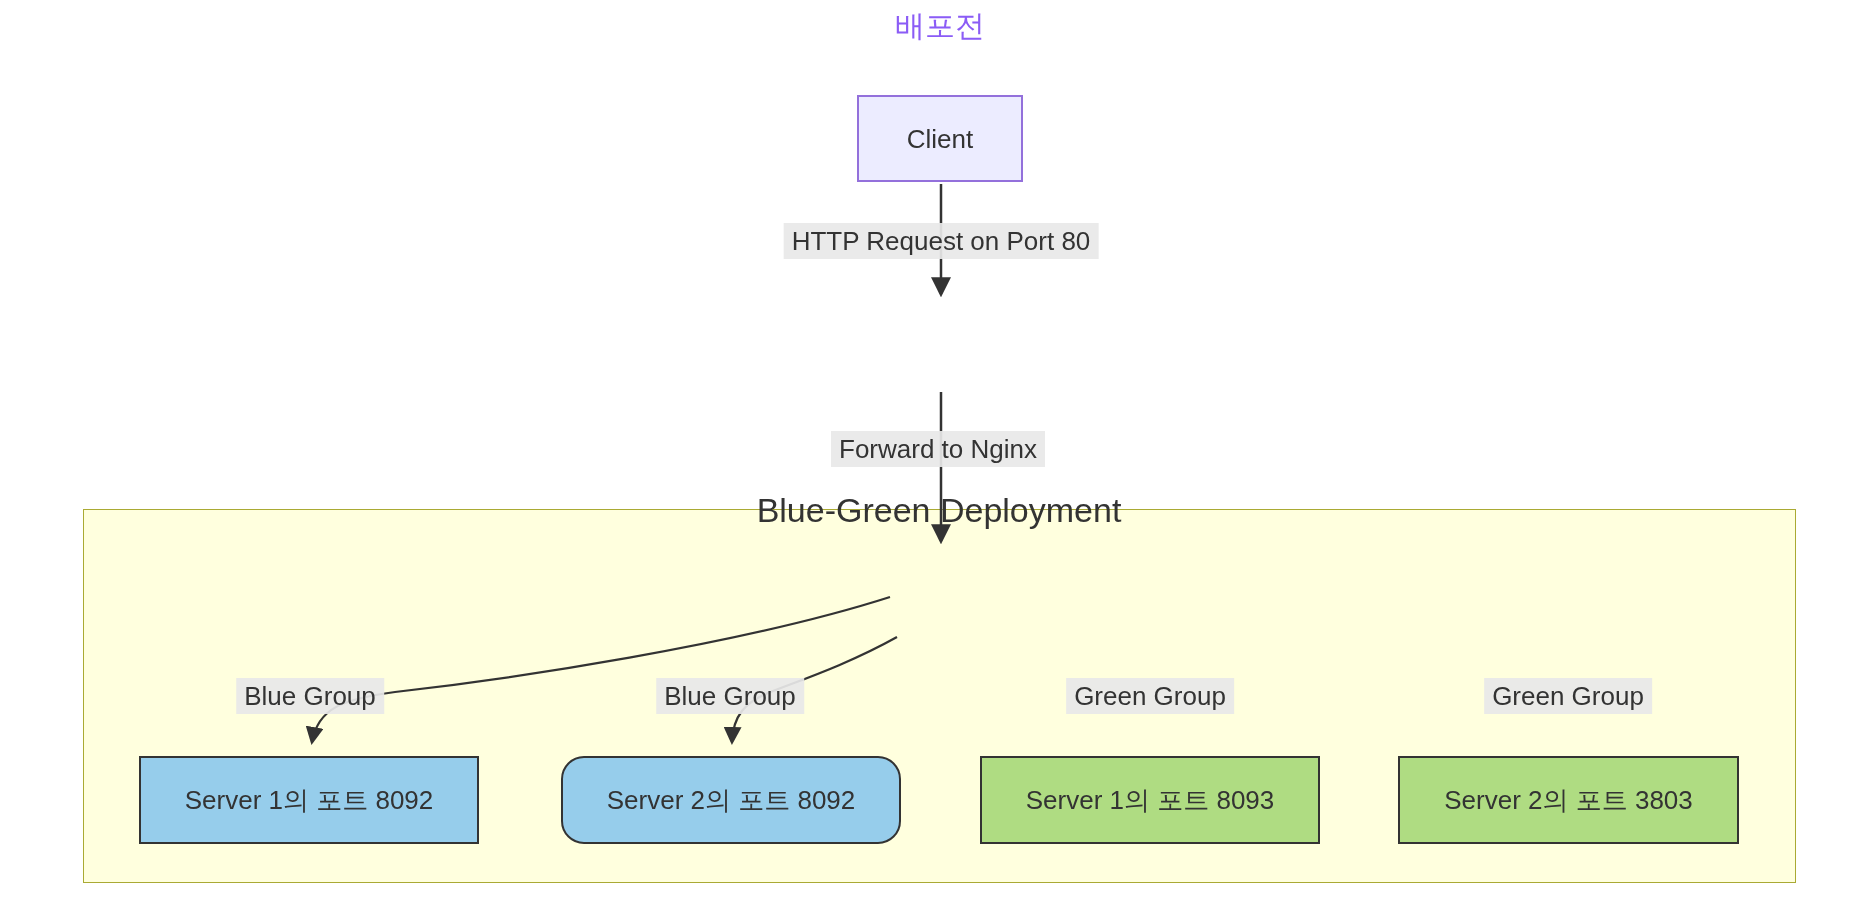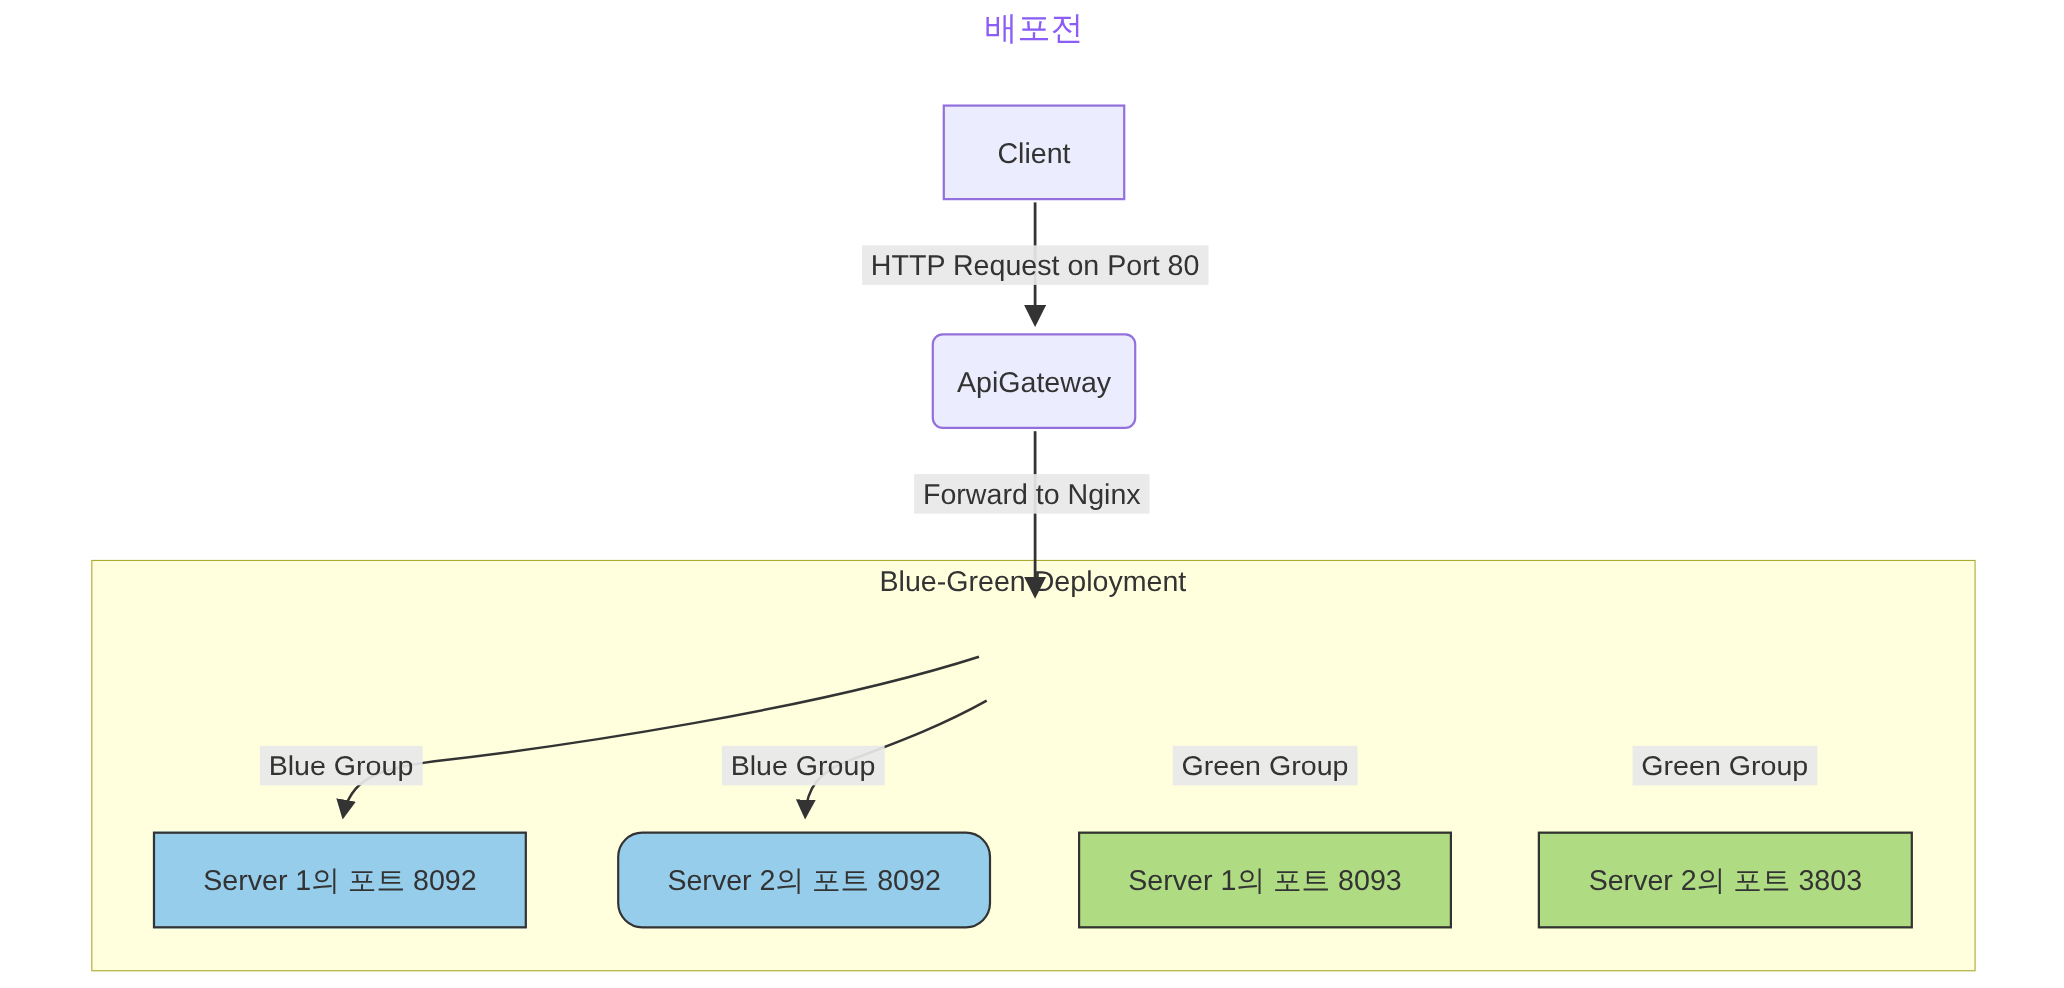--- a/index.html
+++ b/index.html
@@ -21,23 +21,23 @@
   }
   .cluster{
     position:absolute;
     left:83px;top:509px;width:1713px;height:374px;
     background:#FFFFDE;
     border:1.5px solid #AAAA33;
     box-sizing:border-box;
   }
   .cluster-label{
     position:absolute;
-    left:939px;top:513px;
+    left:939px;top:495px;
     transform:translateX(-50%);
-    font-size:26px;line-height:30px;
+    font-size:34px;line-height:30px;
     color:#333333;
     white-space:nowrap;
   }
   svg.edges{
     position:absolute;left:0;top:0;width:1876px;height:898px;
     pointer-events:none;
   }
   .edge-label{
     position:absolute;
     transform:translate(-50%,-50%);
@@ -89,21 +89,20 @@
 
   <div class="edge-label" style="left:941px;top:241px;">HTTP Request on Port 80</div>
   <div class="edge-label" style="left:938px;top:449px;">Forward to Nginx</div>
   <div class="edge-label" style="left:310px;top:696px;">Blue Group</div>
   <div class="edge-label" style="left:730px;top:696px;">Blue Group</div>
   <div class="edge-label" style="left:1150px;top:696px;">Green Group</div>
   <div class="edge-label" style="left:1568px;top:696px;">Green Group</div>
 
   <div class="node lavender" style="left:857px;top:95px;width:166px;height:87px;">Client</div>
 
-  <div class="node lavender rounded" style="left:847px;top:303px;width:186px;height:87px;">ApiGateway</div>
 
 
   <div class="node server blue" style="left:139px;top:756px;width:340px;height:88px;">Server 1의 포트 8092</div>
 
   <div class="node server blue" style="left:561px;top:756px;width:340px;height:88px;border-radius:23px;">Server 2의 포트 8092</div>
 
   <div class="node server green" style="left:980px;top:756px;width:340px;height:88px;">Server 1의 포트 8093</div>
 
   <div class="node server green" style="left:1398px;top:756px;width:341px;height:88px;">Server 2의 포트 3803</div>
 

